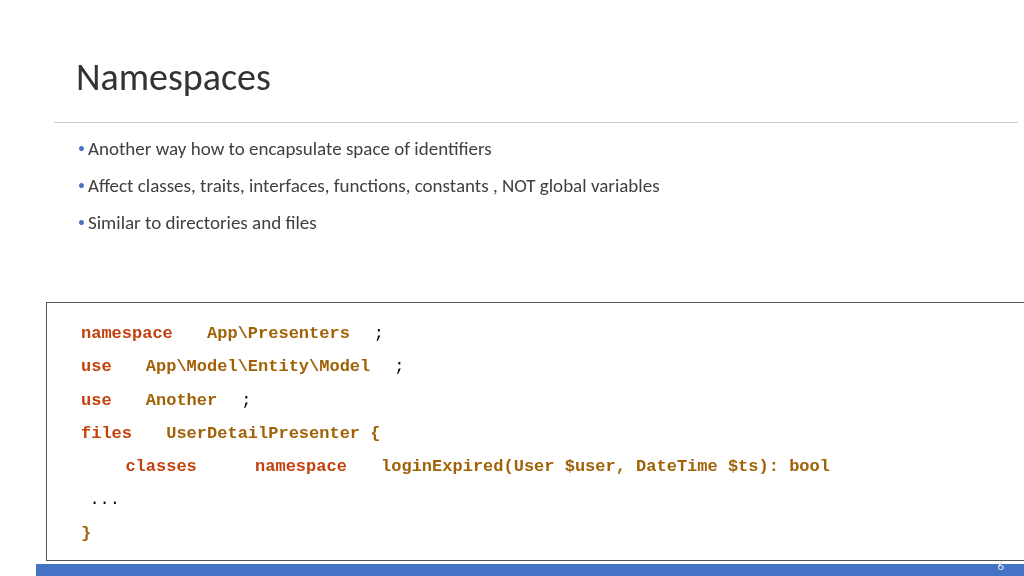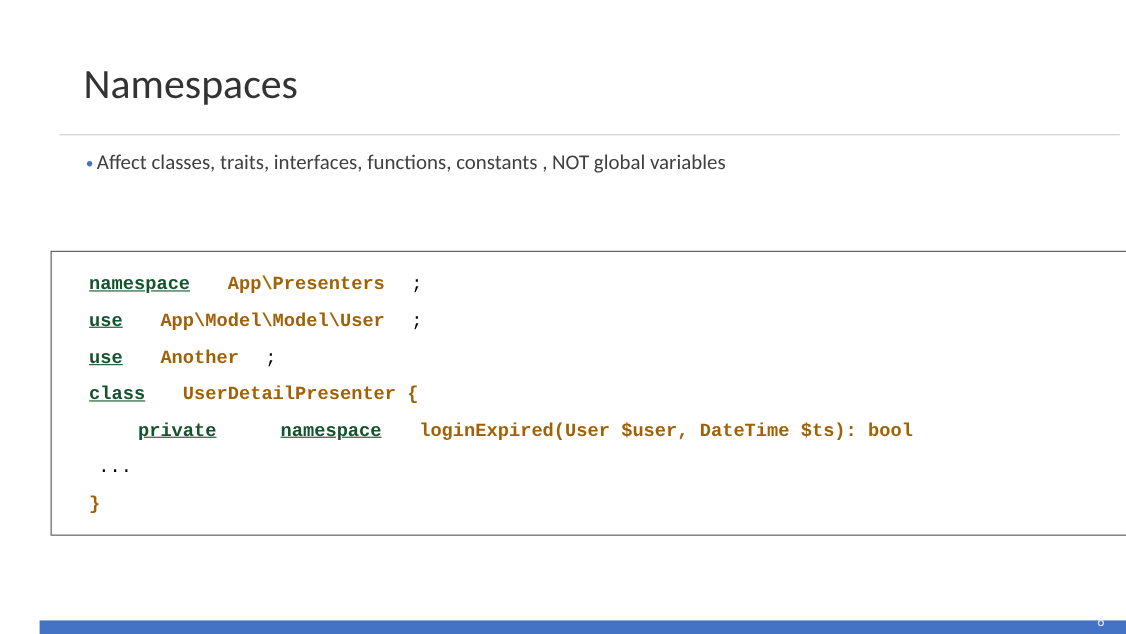--- a/index.html
+++ b/index.html
@@ -43,21 +43,21 @@
     .code-box {
       margin: 68px 22px 0 22px;
       border: 1.5px solid #555555;
       padding: 8px 10px 4px 10px;
       font-family: 'Courier New', Courier, monospace;
       font-size: 17px;
       line-height: 1.25;
       position: relative;
     }
     .code-line { white-space: pre; color: #000000; }
-    .kw { color: #14532d; font-weight: bold; text-decoration: underline; }
+    .kw { color: #c2410c; font-weight: bold; }
     .name { color: #a16207; font-weight: bold; }
     .since {
       text-align: right;
       font-family: Calibri, 'Segoe UI', sans-serif;
       font-size: 18px;
       color: #333333;
       margin-top: 2px;
     }
     .footer-bar {
       position: absolute;
@@ -75,29 +75,31 @@
       font-size: 13px;
     }
   </style>
 </head>
 <body>
 
 <h1 class="slide-title">Namespaces</h1>
 <hr class="divider">
 
 <div class="bullets">
+  <div class="bullet">Another way how to encapsulate space of identifiers</div>
   <div class="bullet">Affect classes, traits, interfaces, functions, constants , NOT global variables</div>
+  <div class="bullet">Similar to directories and files</div>
 </div>
 
 <div class="code-box">
   <div class="code-line"><span class="kw">namespace</span><span class="name"> App\Presenters</span><span>;</span></div>
-  <div class="code-line"><span class="kw">use</span><span class="name"> App\Model\Model\User</span><span>;</span></div>
+  <div class="code-line"><span class="kw">use</span><span class="name"> App\Model\Entity\Model</span><span>;</span></div>
   <div class="code-line"><span class="kw">use</span><span class="name"> Another</span><span>;</span></div>
   <div class="code-line"></div>
-  <div class="code-line"><span class="kw">class</span><span class="name"> UserDetailPresenter {</span></div>
-  <div class="code-line"><span>  </span><span class="kw">private</span><span> </span><span class="kw">namespace</span><span class="name"> loginExpired(User $user, DateTime $ts): bool</span></div>
+  <div class="code-line"><span class="kw">files</span><span class="name"> UserDetailPresenter {</span></div>
+  <div class="code-line"><span>  </span><span class="kw">classes</span><span> </span><span class="kw">namespace</span><span class="name"> loginExpired(User $user, DateTime $ts): bool</span></div>
   <div class="code-line">  ...</div>
   <div class="code-line"><span class="name">}</span></div>
 </div>
 
 <div class="footer-bar">
   <span class="page-num">6</span>
 </div>
 
 </body></html>

